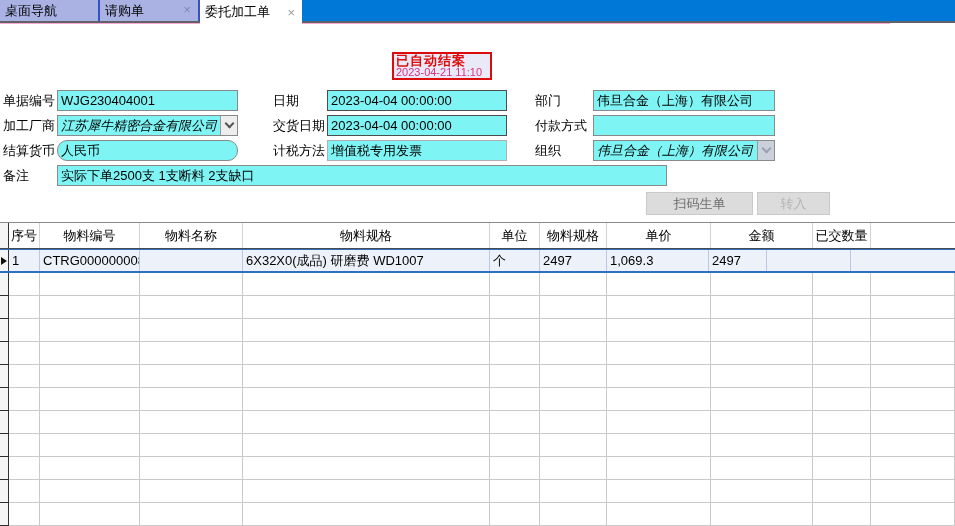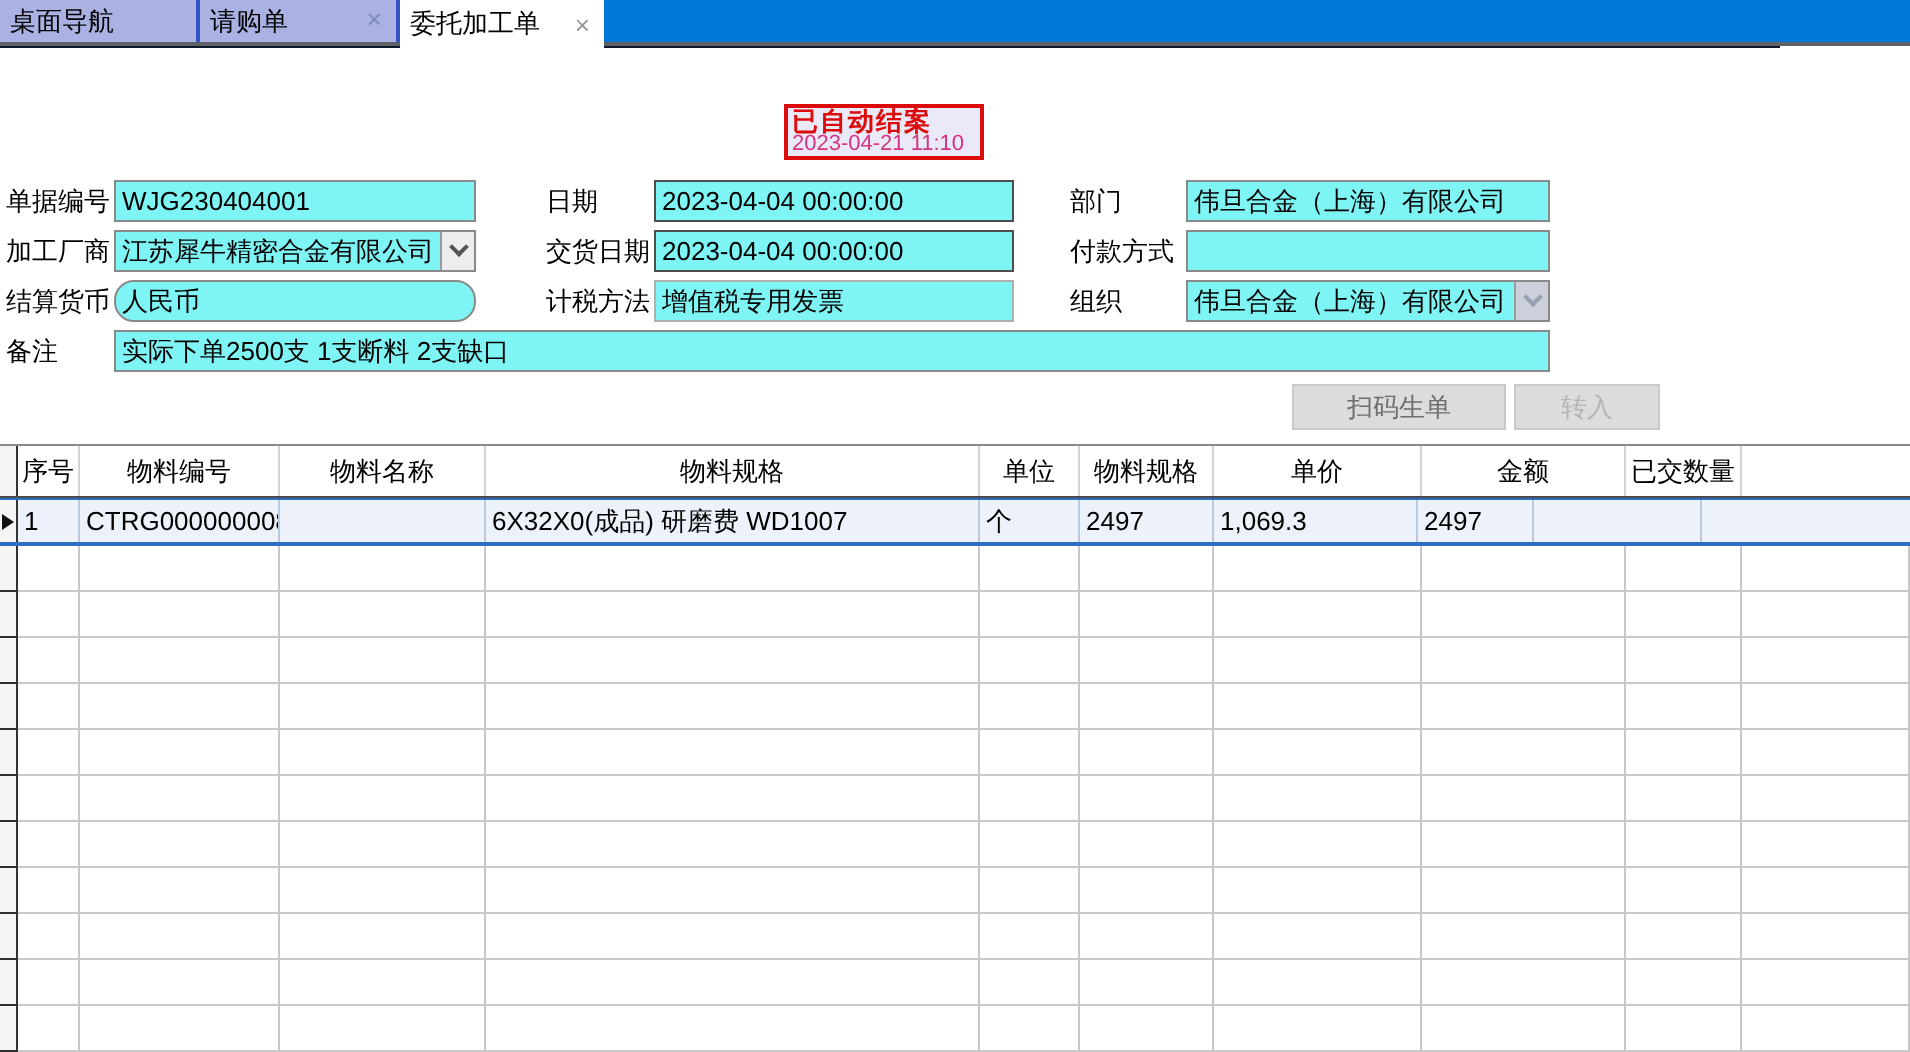--- a/index.html
+++ b/index.html
@@ -2,21 +2,21 @@
 <html><head>
 <meta charset="utf-8">
 <style>
   * { margin:0; padding:0; box-sizing:border-box; }
   html,body { width:955px; height:526px; }
   body {
     position:relative; overflow:hidden; background:#fff;
     font-family:"Liberation Sans","DejaVu Sans",sans-serif; font-size:13px; color:#000;
   }
   
-  .tabbar { position:absolute; left:0; top:0; width:890px; height:24px; background:#0f172a; }
+  .tabbar { position:absolute; left:0; top:0; width:890px; height:24px; background:#f9a8d4; }
   .tabline { position:absolute; left:0; top:21px; width:955px; height:2px; background:#5f6368; }
   .tab { position:absolute; top:0; height:21px; display:flex; align-items:center; padding:0 5px; cursor:default; }
   .tab-inactive { background:#a9b2e3; }
   .tab-sep { position:absolute; top:0; width:2px; height:21px; background:#3352c5; }
   .tab-active { background:#fff; height:24px; z-index:2; }
   .tab .close { margin-left:auto; font-size:13px; line-height:13px; padding:0 2px; }
   .tab-inactive .close { color:#7d88bb; }
   .tab-active .close { color:#9a9a9a; }
   .tab-fill { position:absolute; left:302px; top:0; width:653px; height:21px; background:#0078d7; }
   
@@ -25,21 +25,21 @@
   .status-title { color:#dd0c0c; font-weight:bold; font-size:13px; line-height:13px; letter-spacing:1px; }
   .status-time { color:#d63384; font-size:11px; line-height:11px; white-space:nowrap; }
   
   .f-label { position:absolute; height:21px; line-height:21px; white-space:nowrap; }
   .f-input { position:absolute; height:21px; background:#7ff4f4; border:1px solid #8a8a8a;
     padding:0 3px; font-family:inherit; font-size:13px; color:#000; }
   input.f-input { outline:none; }
   .f-input.dark-border { border-color:#4d4d4d; }
   .f-input.light-border { border-color:#b0b0b0; }
   .combo { position:absolute; height:21px; border:1px solid #8a8a8a; display:flex; background:#7ff4f4; }
-  .combo-value { flex:1; padding:0 3px; line-height:19px; white-space:nowrap; overflow:hidden; }
+  .combo-value { flex:1; padding:0 3px; line-height:19px; white-space:nowrap; overflow:hidden;font-style:italic; }
   .combo-arrow { width:17px; background:#ededed; border-left:1px solid #9a9a9a;
     display:flex; align-items:center; justify-content:center; }
   .combo-arrow.disabled { background:#ccd0da; }
   .chev { width:7px; height:7px; border-right:2px solid #555; border-bottom:2px solid #555;
     transform:rotate(45deg); margin-top:-4px; }
   .combo-arrow.disabled .chev { border-color:#99a0b2; }
   
   .btn { position:absolute; height:23px; background:#dcdcdc; border:1px solid #c9c9c9;
     text-align:center; line-height:21px; font-size:13px; cursor:default; }
   .btn-scan { left:646px; top:192px; width:107px; color:#6e6e6e; }
@@ -118,21 +118,21 @@
 
 <span class="f-label" style="left:535px;top:140px;">组织</span>
 <div class="combo" style="left:593px;top:140px;width:182px;">
   <div class="combo-value">伟旦合金（上海）有限公司</div>
   <div class="combo-arrow disabled">
       <div class="chev"></div>
     </div>
 </div>
 
 <span class="f-label" style="left:3px;top:165px;">备注</span>
-<input class="f-input" style="left: 57px; top: 165px; width: 718px;" readonly="" value="实际下单2500支 1支断料 2支缺口">
+<input class="f-input" style="left: 57px; top: 165px; width: 610px;" readonly="" value="实际下单2500支 1支断料 2支缺口">
 
 <div class="btn btn-scan">扫码生单</div>
 <div class="btn btn-transfer">转入</div>
 
 <div class="grid">
   <div class="g-row g-head">
       <div class="g-cell g-sel" style="width: 9px; flex-basis: 9px;"></div>
       <div class="g-cell" style="width: 31px; flex-basis: 31px;">序号</div>
       <div class="g-cell" style="width: 100px; flex-basis: 100px;">物料编号</div>
       <div class="g-cell" style="width: 103px; flex-basis: 103px;">物料名称</div>

